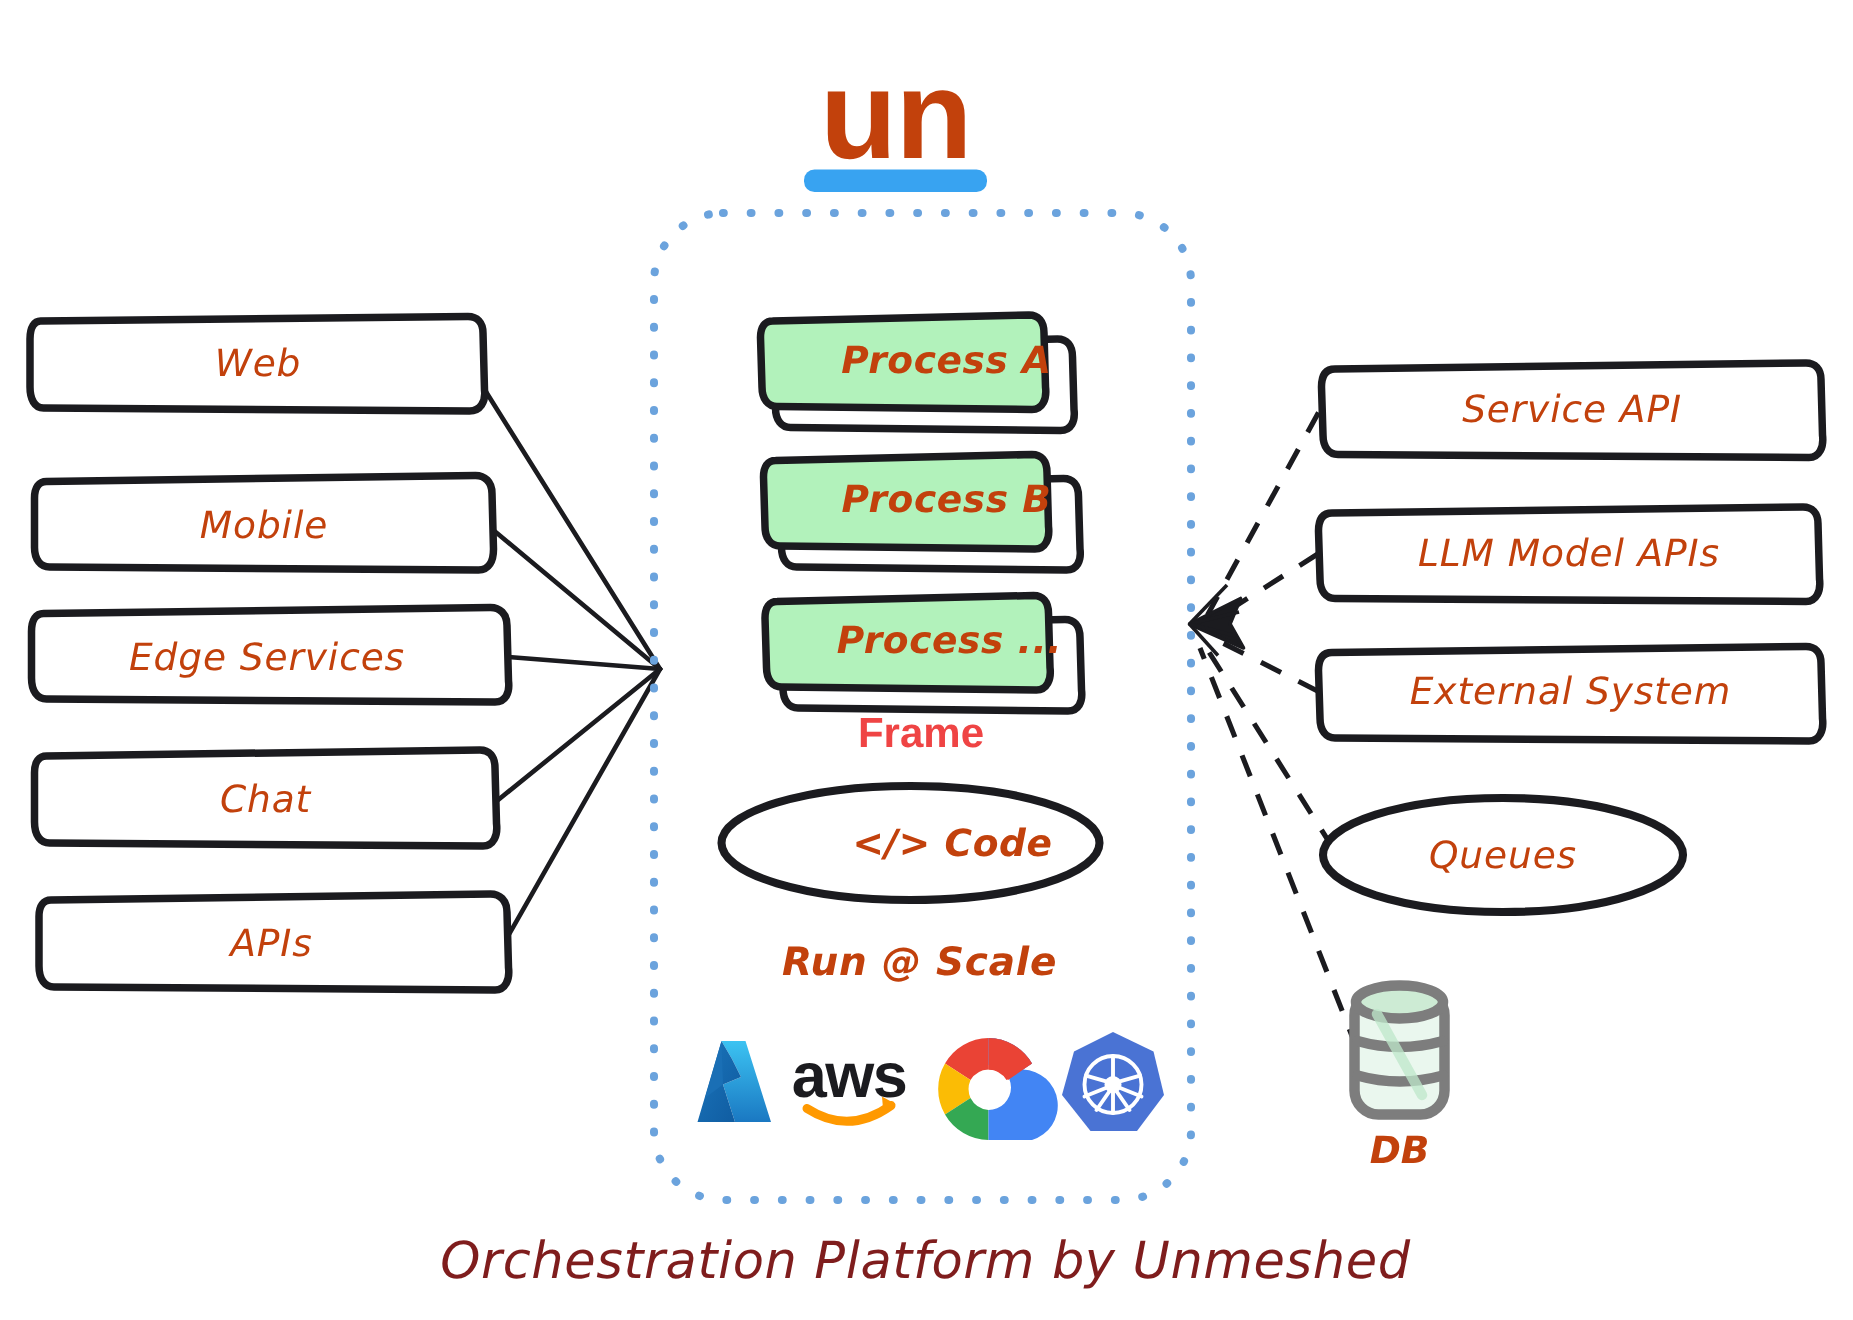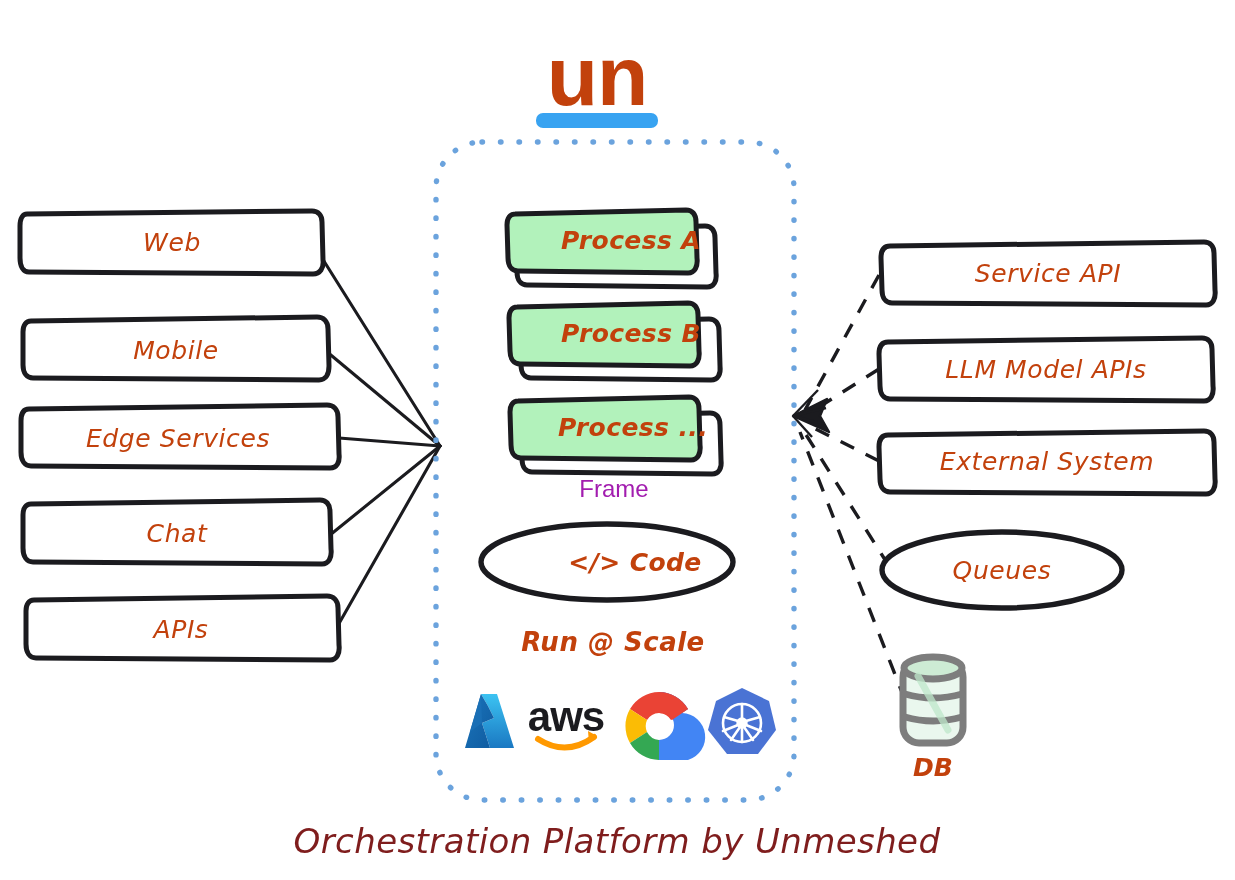--- a/index.html
+++ b/index.html
@@ -51,24 +51,24 @@
   .proc-label {
     font-size: 25px;
     font-style: italic;
     letter-spacing: 0.4px;
     font-weight: 600;
     transform: translate(-50%, -50%);
     margin-left: 30px;
   }
 
   .frame-label {
-    font-size: 24px;
-    color: #a21caf;
+    font-size: 28px;
+    color: #ef4444;
     font-style: normal;
-    font-weight: 400;
+    font-weight: 700;
     transform: translate(-50%, -50%);
     font-family: "Liberation Sans", sans-serif;
   }
 
   .scale-label {
     font-size: 26px;
     font-style: italic;
     font-weight: 600;
     letter-spacing: 0.5px;
     transform: translate(-50%, -50%);

